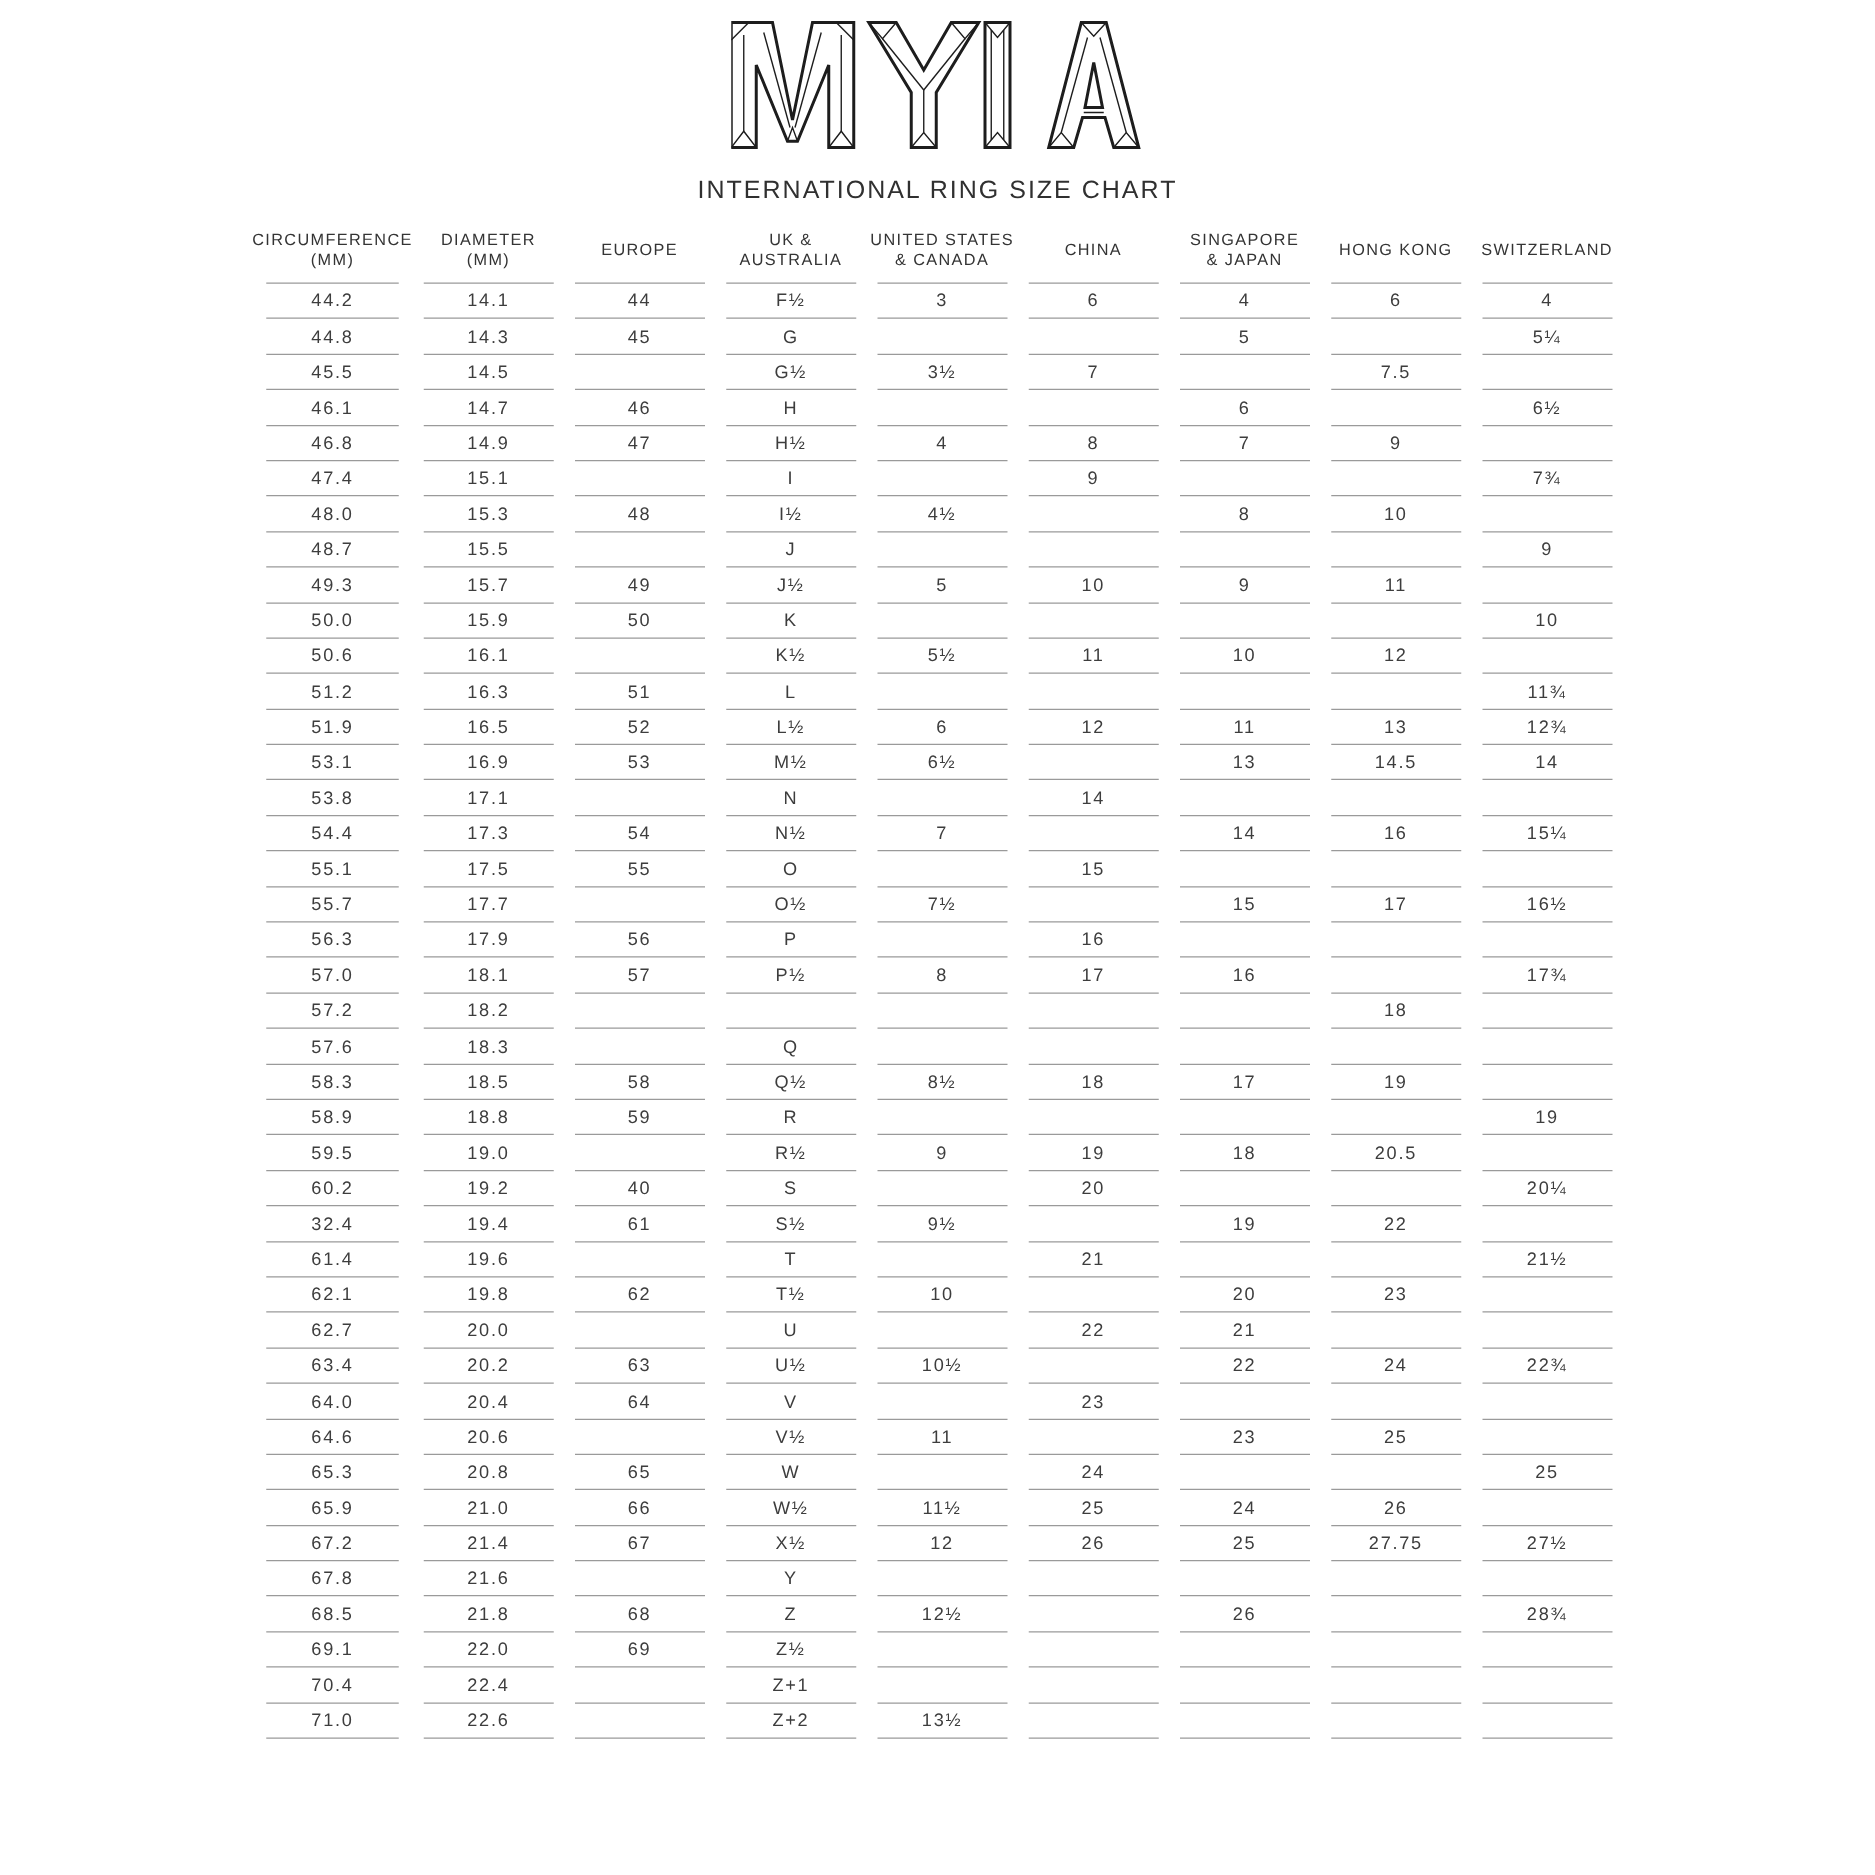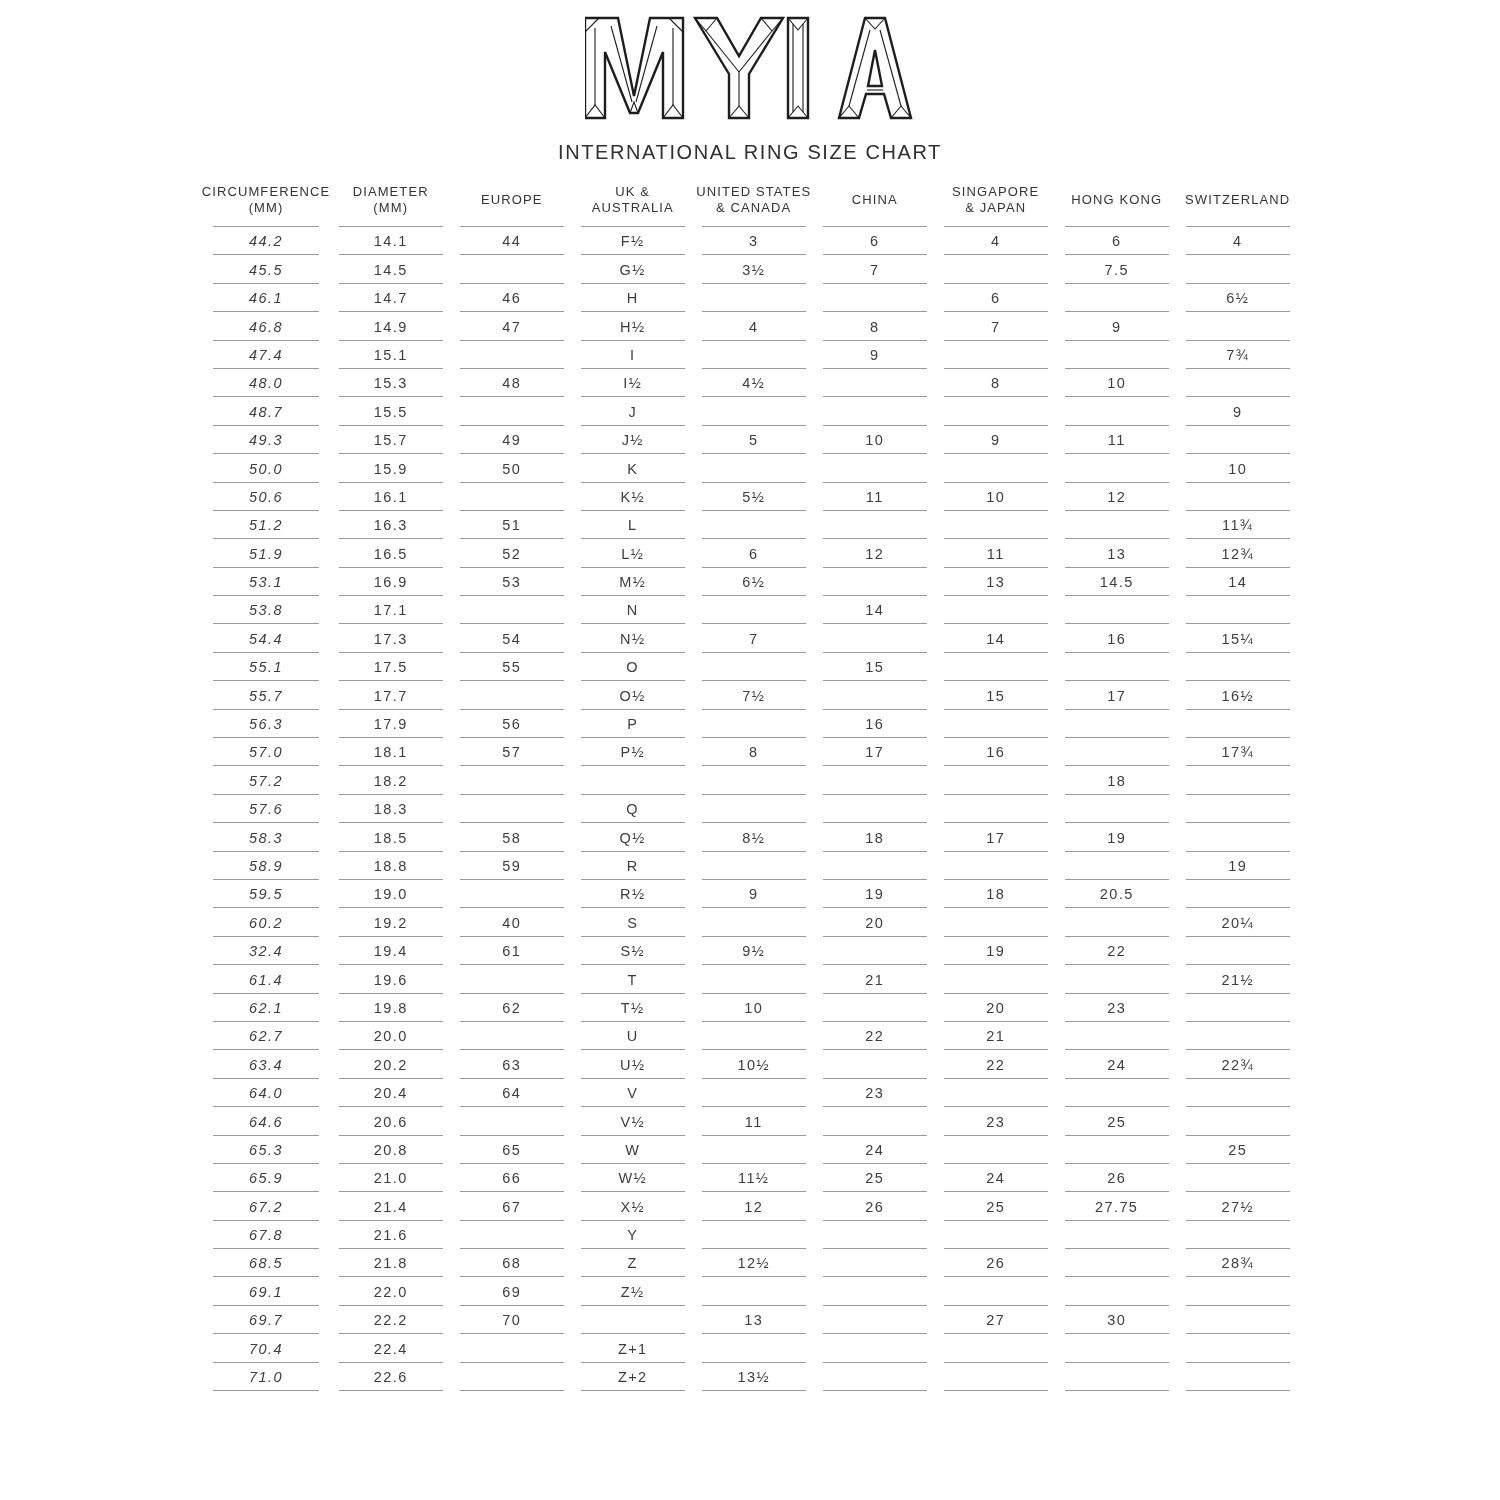--- a/index.html
+++ b/index.html
@@ -36,21 +36,21 @@
     border-bottom:1.6px solid var(--line-color);
   }
   th:first-child .uline{width:var(--col1-line-w);}
   td .u{
     width:var(--cell-line-w);margin:0 auto;height:28.4px;box-sizing:border-box;
     display:flex;align-items:flex-end;justify-content:center;
     padding-bottom:5px;border-bottom:1.6px solid var(--line-color);
     font-size:14.5px;letter-spacing:1.4px;color:var(--text-color);
     white-space:nowrap;
   }
-  td:first-child .u{width:var(--col1-line-w);font-style:italic;}
+  td:first-child .u{width:var(--col1-line-w);}
 </style>
 </head>
 <body>
 
 <div class="page">
 
   <div class="logo-wrap">
     <svg width="330" height="104" viewBox="0 0 330 104" role="img" fill="#ffffff" stroke="#1d1d1d" stroke-linejoin="miter" aria-label="MYIA">
 
       <g>
@@ -206,20 +206,49 @@
           </td>
           <td>
             <div class="u">6</div>
           </td>
           <td>
             <div class="u">4</div>
           </td>
         </tr>
         <tr>
           <td>
+            <div class="u">44.8</div>
+          </td>
+          <td>
+            <div class="u">14.3</div>
+          </td>
+          <td>
+            <div class="u">45</div>
+          </td>
+          <td>
+            <div class="u">G</div>
+          </td>
+          <td>
+            <div class="u"></div>
+          </td>
+          <td>
+            <div class="u"></div>
+          </td>
+          <td>
+            <div class="u">5</div>
+          </td>
+          <td>
+            <div class="u"></div>
+          </td>
+          <td>
+            <div class="u">5¼</div>
+          </td>
+        </tr>
+        <tr>
+          <td>
             <div class="u">45.5</div>
           </td>
           <td>
             <div class="u">14.5</div>
           </td>
           <td>
             <div class="u"></div>
           </td>
           <td>
             <div class="u">G½</div>
@@ -1272,49 +1301,20 @@
             <div class="u"></div>
           </td>
           <td>
             <div class="u"></div>
           </td>
           <td>
             <div class="u"></div>
           </td>
           <td>
             <div class="u"></div>
-          </td>
-          <td>
-            <div class="u"></div>
-          </td>
-        </tr>
-        <tr>
-          <td>
-            <div class="u">69.7</div>
-          </td>
-          <td>
-            <div class="u">22.2</div>
-          </td>
-          <td>
-            <div class="u">70</div>
-          </td>
-          <td>
-            <div class="u"></div>
-          </td>
-          <td>
-            <div class="u">13</div>
-          </td>
-          <td>
-            <div class="u"></div>
-          </td>
-          <td>
-            <div class="u">27</div>
-          </td>
-          <td>
-            <div class="u">30</div>
           </td>
           <td>
             <div class="u"></div>
           </td>
         </tr>
         <tr>
           <td>
             <div class="u">70.4</div>
           </td>
           <td>

